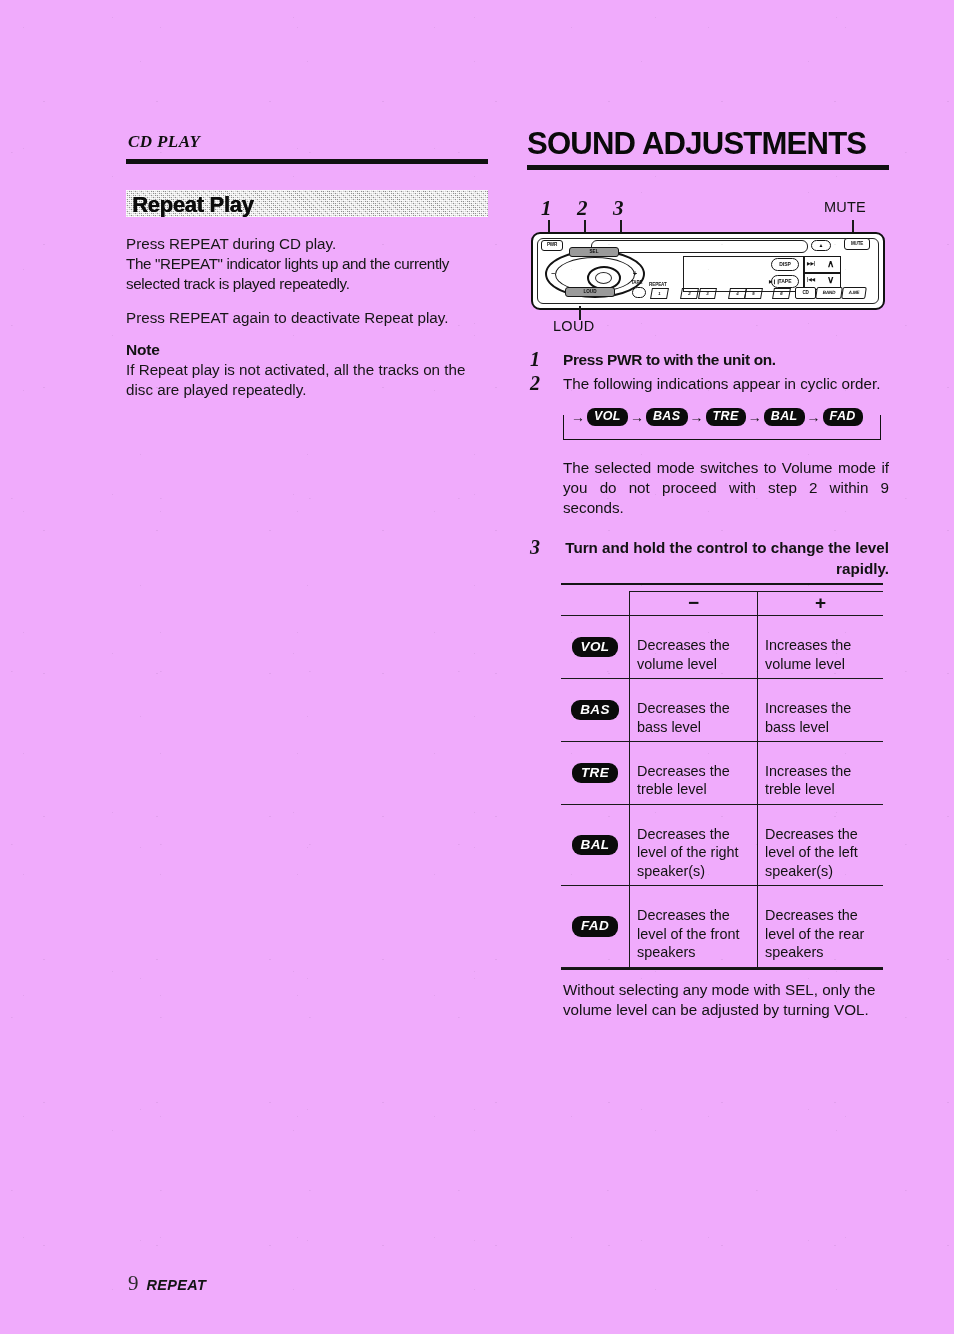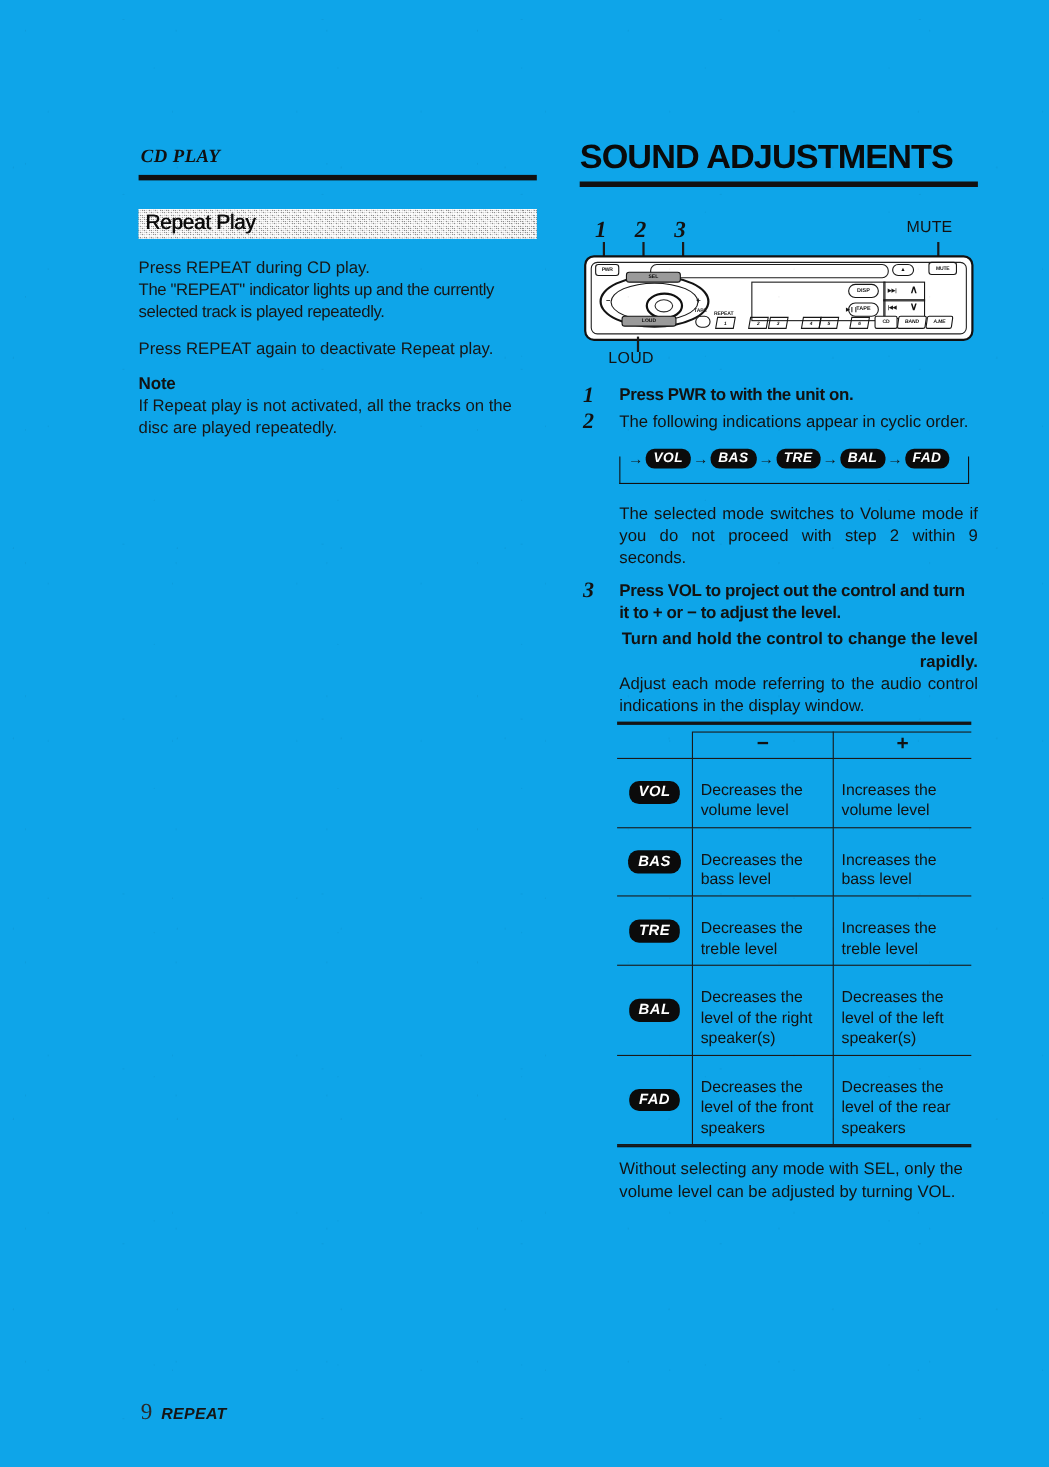--- a/index.html
+++ b/index.html
@@ -12,21 +12,21 @@
     width: 954px;
     height: 1334px;
     position: relative;
     font-family: "Liberation Sans", sans-serif;
     color: #121212;
     overflow: hidden;
   }
   .page {
     position: absolute;
     inset: 0;
-    background: #0ea5e9;
+    background: #f0abfc;
   }
 
   
   .body-text {
     font-size: 15.2px;
     line-height: 1.33;
     color: #161616;
   }
   .tight { letter-spacing: -0.35px; }
 
@@ -62,22 +62,22 @@
     background-image:
       repeating-linear-gradient(0deg, rgba(255,255,255,0.85) 0 1px, rgba(0,0,0,0) 1px 2px),
       repeating-linear-gradient(90deg, rgba(255,255,255,0.75) 0 1px, rgba(0,0,0,0) 1px 2px),
       repeating-linear-gradient(45deg, rgba(90,90,90,0.45) 0 2px, rgba(255,255,255,0.35) 2px 4px);
   }
   .section-band-title {
     position: absolute;
     left: 6px;
     top: 2px;
     font-family: "Liberation Sans", sans-serif;
-    font-weight: normal;
-    font-size: 19px;
+    font-weight: bold;
+    font-size: 22px;
     letter-spacing: -0.3px;
     color: #0c0c0c;
     text-shadow: 0.5px 0 0 #0c0c0c;
   }
 
   .para { margin: 0 0 13px 0; }
   .para.nogap { margin-bottom: 0; margin-top: 17px; }
   .note-head {
     font-weight: bold;
     font-size: 15.5px;
@@ -576,29 +576,27 @@
           <span class="badge">BAS</span>
           <span class="arrow-r">→</span>
           <span class="badge">TRE</span>
           <span class="arrow-r">→</span>
           <span class="badge">BAL</span>
           <span class="arrow-r">→</span>
           <span class="badge">FAD</span>
         </div>
       </div>
 
-      <div class="step" style="margin-bottom:10px;">
+      <div class="step" style="margin-bottom:20px;">
         <p class="step-sub">The selected mode switches to Volume mode if you do not proceed with step 2 within 9 seconds.</p>
       </div>
 
       <div class="step">
         <span class="step-num">3</span>
-        <p class="step-head">Press VOL to project out the control and turn it to + or − to adjust the level.</p>
         <p class="step-sub nojust" style="margin-top:3px;">Turn and hold the control to change the level rapidly.</p>
-        <p class="step-sub">Adjust each mode referring to the audio control indications in the display window.</p>
       </div>
     </div>
 
     <div class="tbl-top-rule"></div>
     <table class="modes">
       <thead>
         <tr>
           <th class="c-badge"></th>
           <th>−</th>
           <th>+</th>

